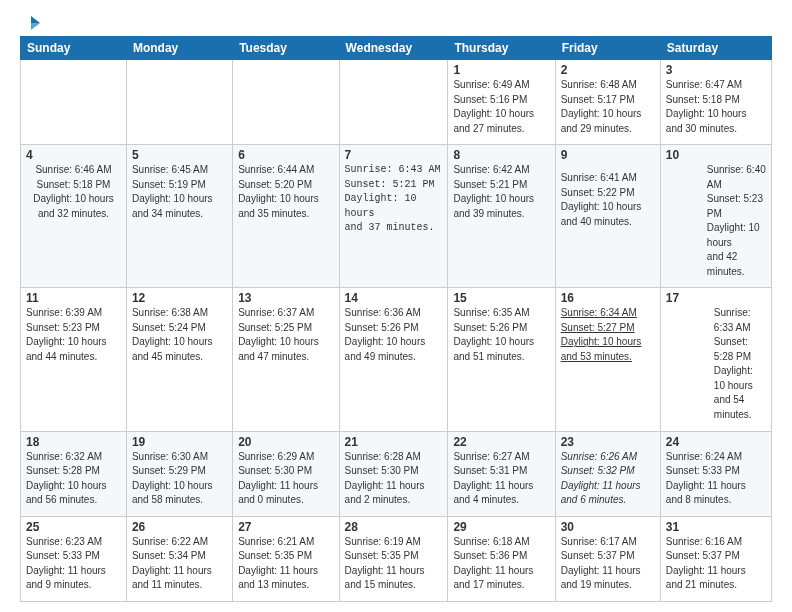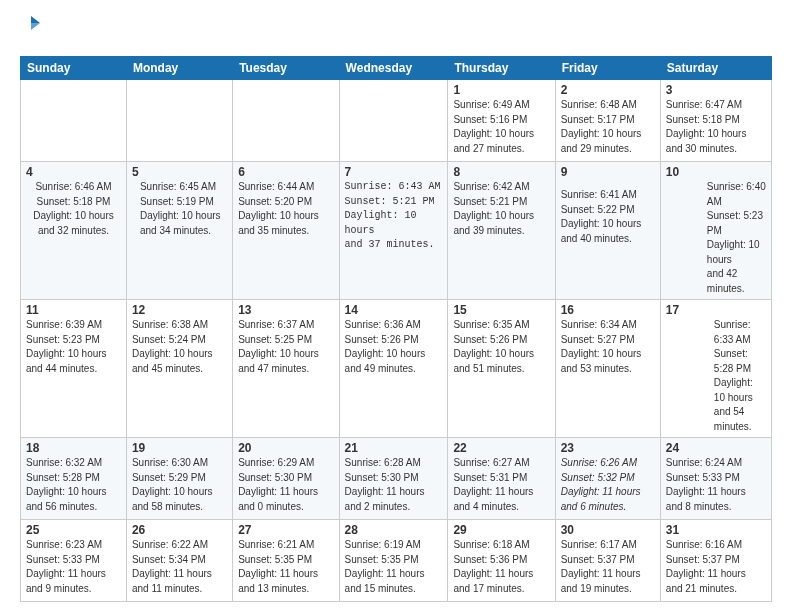--- a/index.html
+++ b/index.html
@@ -9,21 +9,20 @@
       width: 792px;
       height: 612px;
       overflow: hidden;
     }
     .page {
       width: 792px;
       height: 612px;
       padding: 16px 20px 10px 20px;
       display: flex;
       flex-direction: column;
-      gap: 20px;
     }
     .header {
       display: flex;
       justify-content: space-between;
       align-items: flex-start;
       margin-bottom: 8px;
     }
     .logo {
       display: flex;
       flex-direction: column;
@@ -152,21 +151,21 @@
         <tr>
           <td>
             <div class="day-num">4</div>
             <div class="day-info" style="white-space: pre-line; text-align: center;">Sunrise: 6:46 AM
 Sunset: 5:18 PM
 Daylight: 10 hours
 and 32 minutes.</div>
           </td>
           <td>
             <div class="day-num">5</div>
-            <div class="day-info" style="white-space: pre-line; margin-left: 8px;">Sunrise: 6:45 AM
+            <div class="day-info" style="white-space: pre-line;">Sunrise: 6:45 AM
 Sunset: 5:19 PM
 Daylight: 10 hours
 and 34 minutes.</div>
           </td>
           <td>
             <div class="day-num">6</div>
             <div class="day-info" style="white-space: pre-line;">Sunrise: 6:44 AM
 Sunset: 5:20 PM
 Daylight: 10 hours
 and 35 minutes.</div>
@@ -231,21 +230,21 @@
           </td>
           <td>
             <div class="day-num">15</div>
             <div class="day-info" style="white-space: pre-line;">Sunrise: 6:35 AM
 Sunset: 5:26 PM
 Daylight: 10 hours
 and 51 minutes.</div>
           </td>
           <td>
             <div class="day-num">16</div>
-            <div class="day-info" style="white-space: pre-line;">Sunrise: 6:34 AM
+            <div class="day-info" style="white-space: pre-line; text-decoration: underline;">Sunrise: 6:34 AM
 Sunset: 5:27 PM
 Daylight: 10 hours
 and 53 minutes.</div>
           </td>
           <td>
             <div class="day-num">17</div>
             <div class="day-info" style="white-space: pre-line; margin-left: 48px;">Sunrise: 6:33 AM
 Sunset: 5:28 PM
 Daylight: 10 hours
 and 54 minutes.</div>

